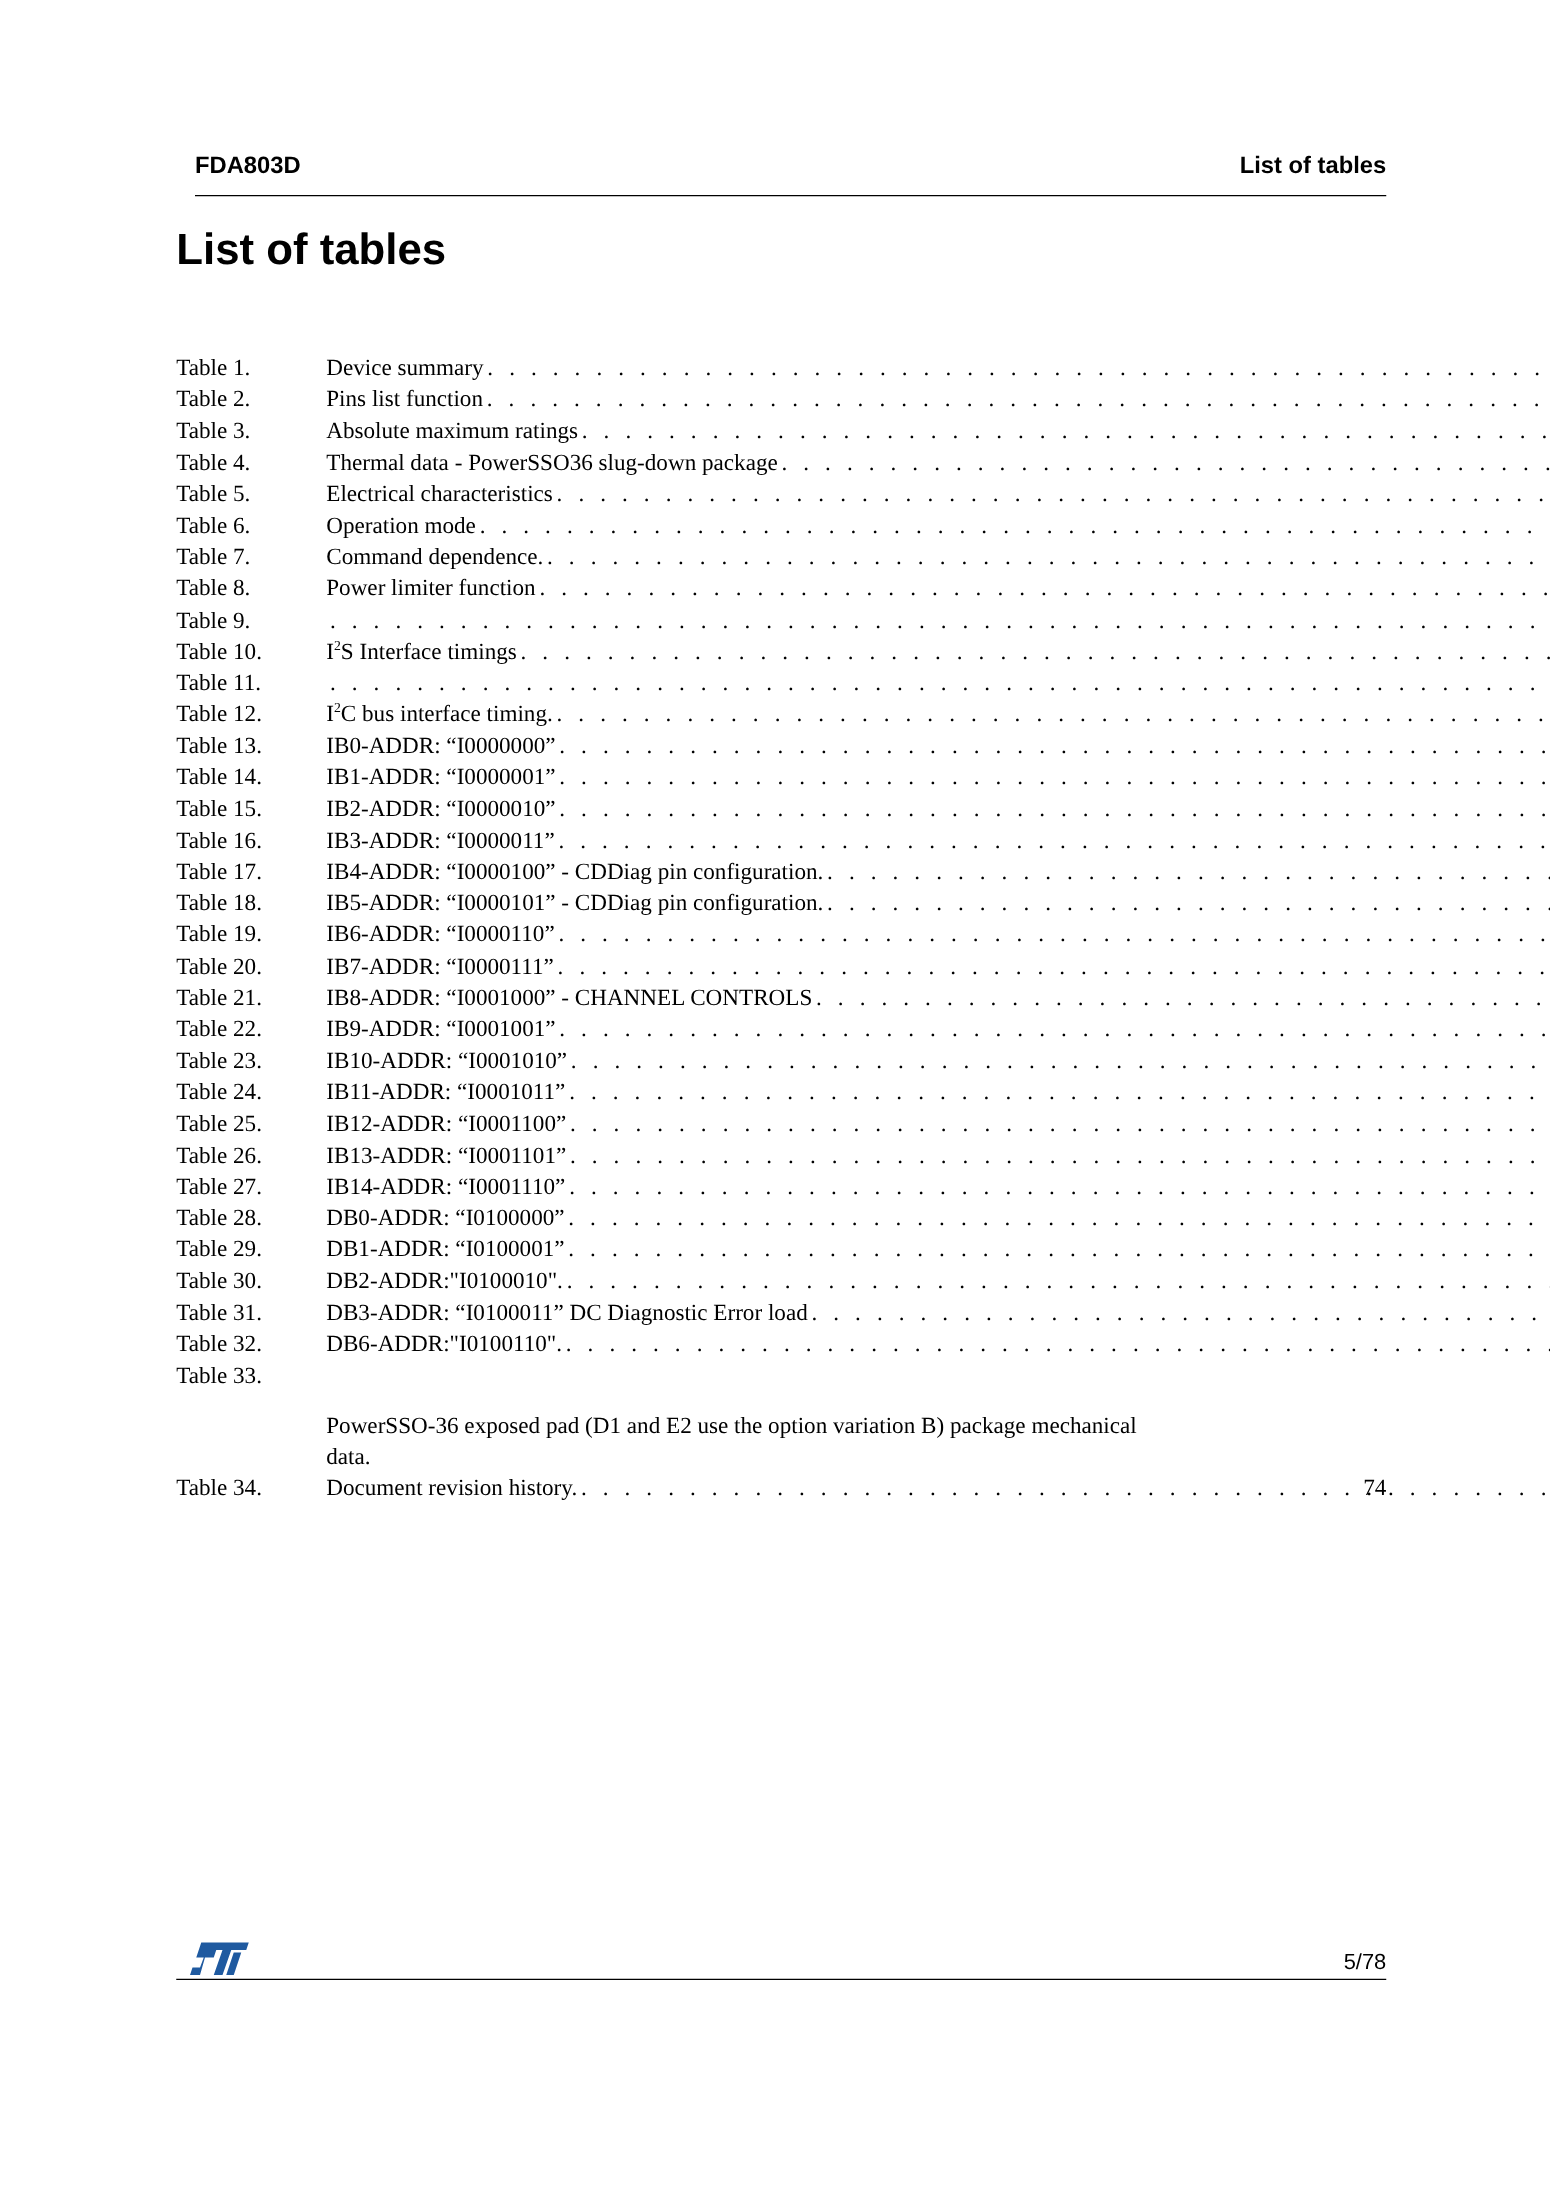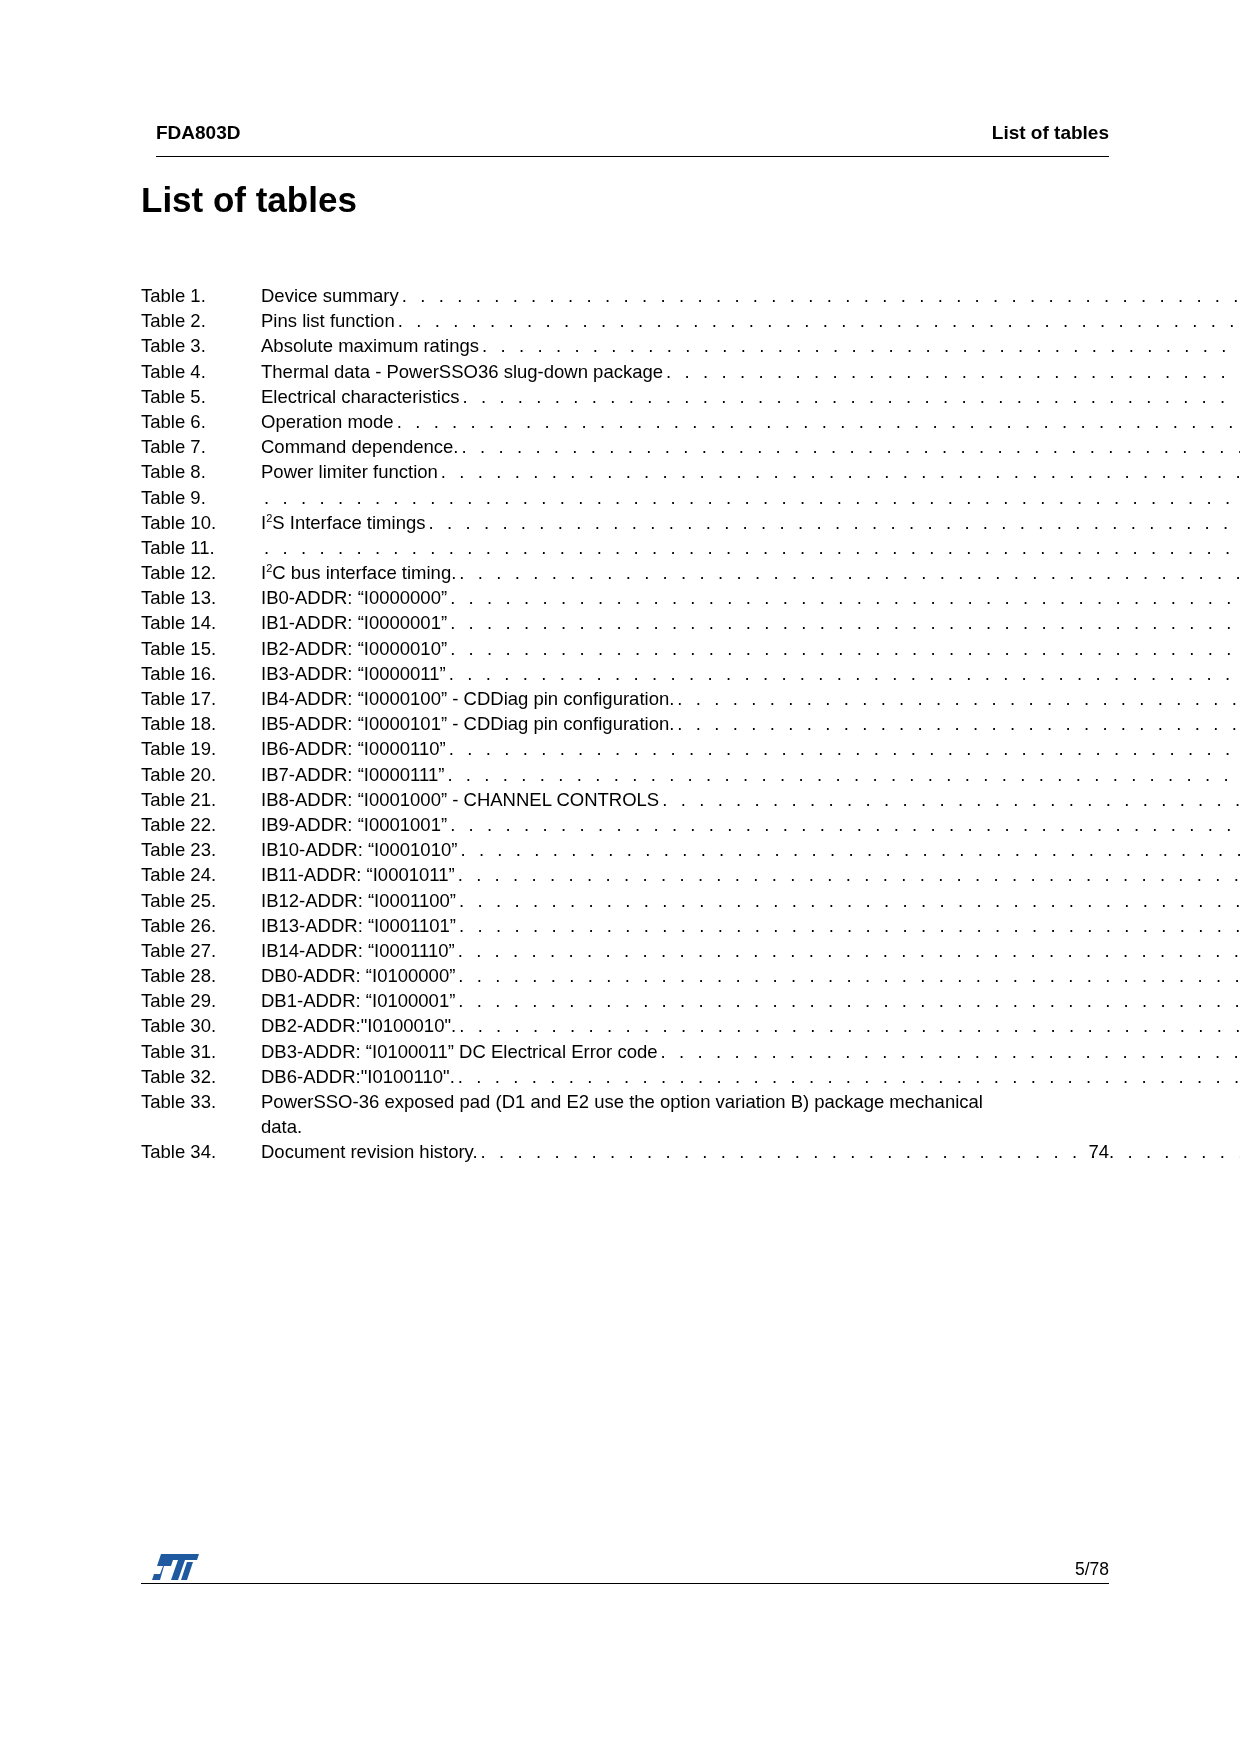--- a/index.html
+++ b/index.html
@@ -1,29 +1,29 @@
 <!DOCTYPE html>
 <html><head>
 <meta charset="utf-8">
 <style>
   html, body { margin: 0; padding: 0; background: #ffffff; }
   body { width: 1240px; height: 1754px; position: relative; font-family: "Liberation Sans", sans-serif; color: #000; overflow: hidden; }
   .hdr { position: absolute; left: 141px; right: 131px; top: 120px; height: 36px; border-bottom: 1.5px solid #000; margin-left: 15px; }
   .hdr-left { position: absolute; left: 0; top: 2px; font-weight: bold; font-size: 19px; }
   .hdr-right { position: absolute; right: 0; top: 2px; font-weight: bold; font-size: 19px; }
   .title { position: absolute; left: 141px; top: 180px; font-weight: bold; font-size: 35px; margin: 0; }
-  .toc { position: absolute; left: 141px; width: 968px; top: 283px; font-size: 18.5px; }
+  .toc { position: absolute; left: 141px; width: 968px; top: 283px; font-size: 18.5px; font-family: Liberation Serif, serif; }
   .row { display: flex; height: 25.2px; line-height: 25.2px; }
   .num { width: 120px; flex: none; }
   .body { flex: 1; display: flex; min-width: 0; }
   .text { white-space: nowrap; flex: none; }
   .dots { flex: 1; overflow: hidden; white-space: nowrap; letter-spacing: 4.1px; padding-left: 3px; }
   .page { flex: none; text-align: right; padding-left: 2px; }
   .wrap-row { height: auto; }
-  .wrap-row .body { flex-direction: column; }
+  .wrap-row .body { flex-direction: column; margin-top: 40px; }
   .line2 { display: flex; }
   sup { font-size: 11px; line-height: 0; }
   .ftr { position: absolute; left: 141px; right: 131px; top: 1553px; height: 30px; border-bottom: 1.5px solid #000; }
   .logo { position: absolute; left: 10px; top: 0; width: 50px; height: 28px; }
   .docid { position: absolute; left: 0; right: 0; top: 6px; text-align: center; font-size: 17.5px; }
   .pgnum { position: absolute; right: 0; top: 6px; font-size: 17.5px; }
 </style>
 </head>
 <body>
 
@@ -300,21 +300,21 @@
         <div class="line2" style="display: flex; flex: 1 1 0%;">
           <span class="text">DB2-ADDR:"I0100010".</span>
           <span class="dots"> . . . . . . . . . . . . . . . . . . . . . . . . . . . . . . . . . . . . . . . . . . . . . . . . . . . . . . . . . . . . . . . . . . . . . . . . . . . . . . . . .</span>
         </div>
       </div>
     </div>
     <div class="row">
       <span class="num">Table 31.</span>
       <div class="body">
         <div class="line2" style="display: flex; flex: 1 1 0%;">
-          <span class="text">DB3-ADDR: “I0100011” DC Electrical Error code</span>
+          <span class="text">DB3-ADDR: “I0100011” DC Diagnostic Error load</span>
           <span class="dots"> . . . . . . . . . . . . . . . . . . . . . . . . . . . . . . . . . . . . . . . . . . . . . . . . . . . . . . . . . . . . . . . . . . . . . . . . . . . . . . . . .</span>
         </div>
       </div>
     </div>
     <div class="row">
       <span class="num">Table 32.</span>
       <div class="body">
         <div class="line2" style="display: flex; flex: 1 1 0%;">
           <span class="text">DB6-ADDR:"I0100110".</span>
           <span class="dots"> . . . . . . . . . . . . . . . . . . . . . . . . . . . . . . . . . . . . . . . . . . . . . . . . . . . . . . . . . . . . . . . . . . . . . . . . . . . . . . . . .</span>

